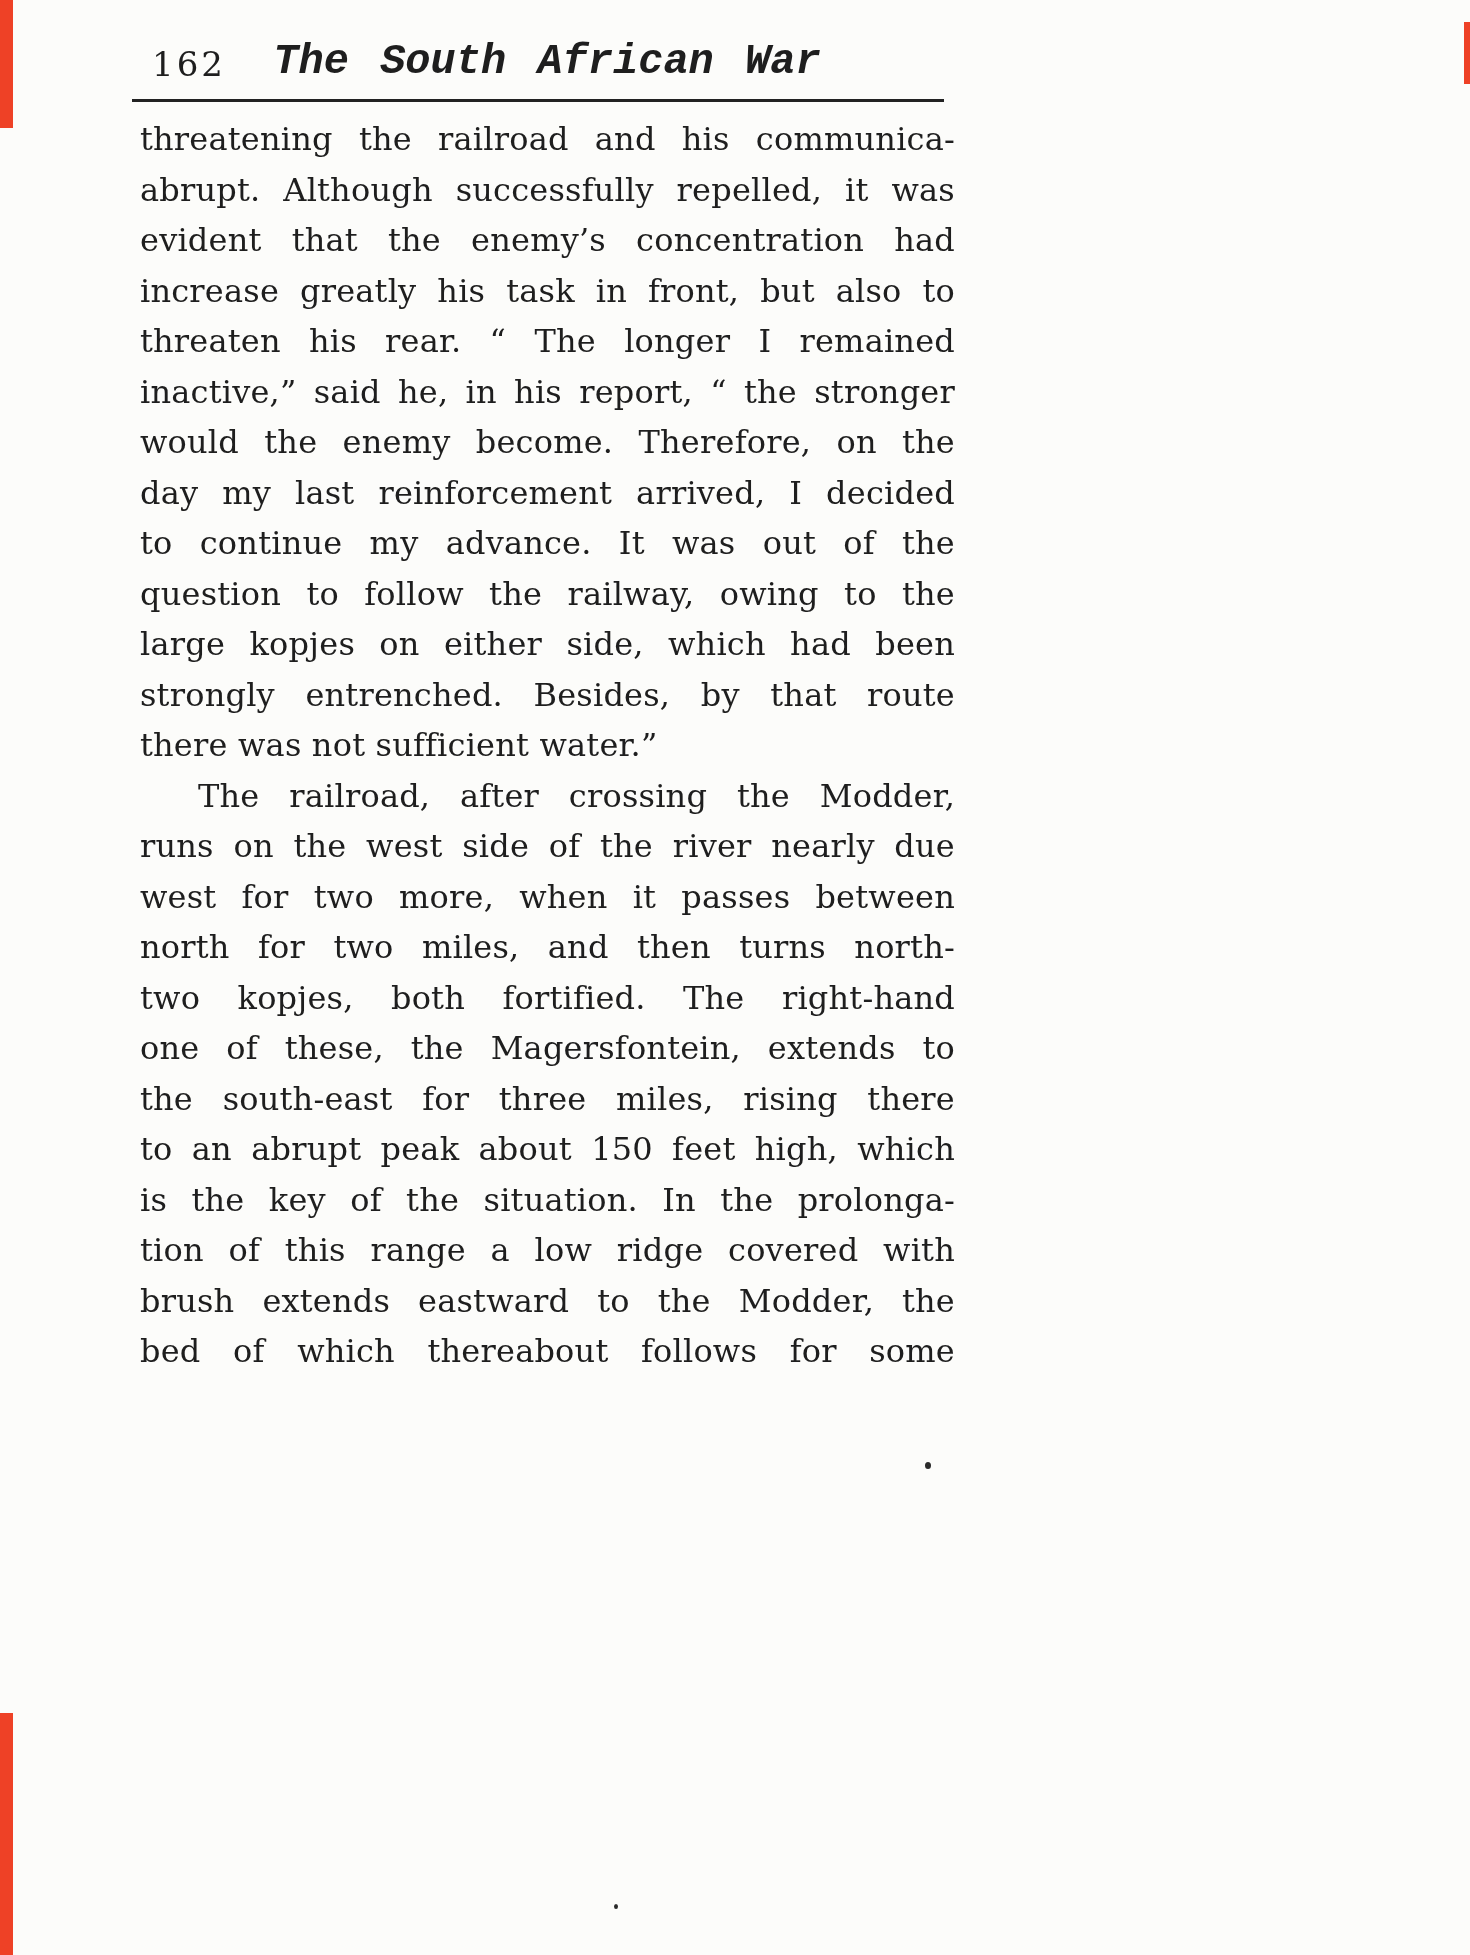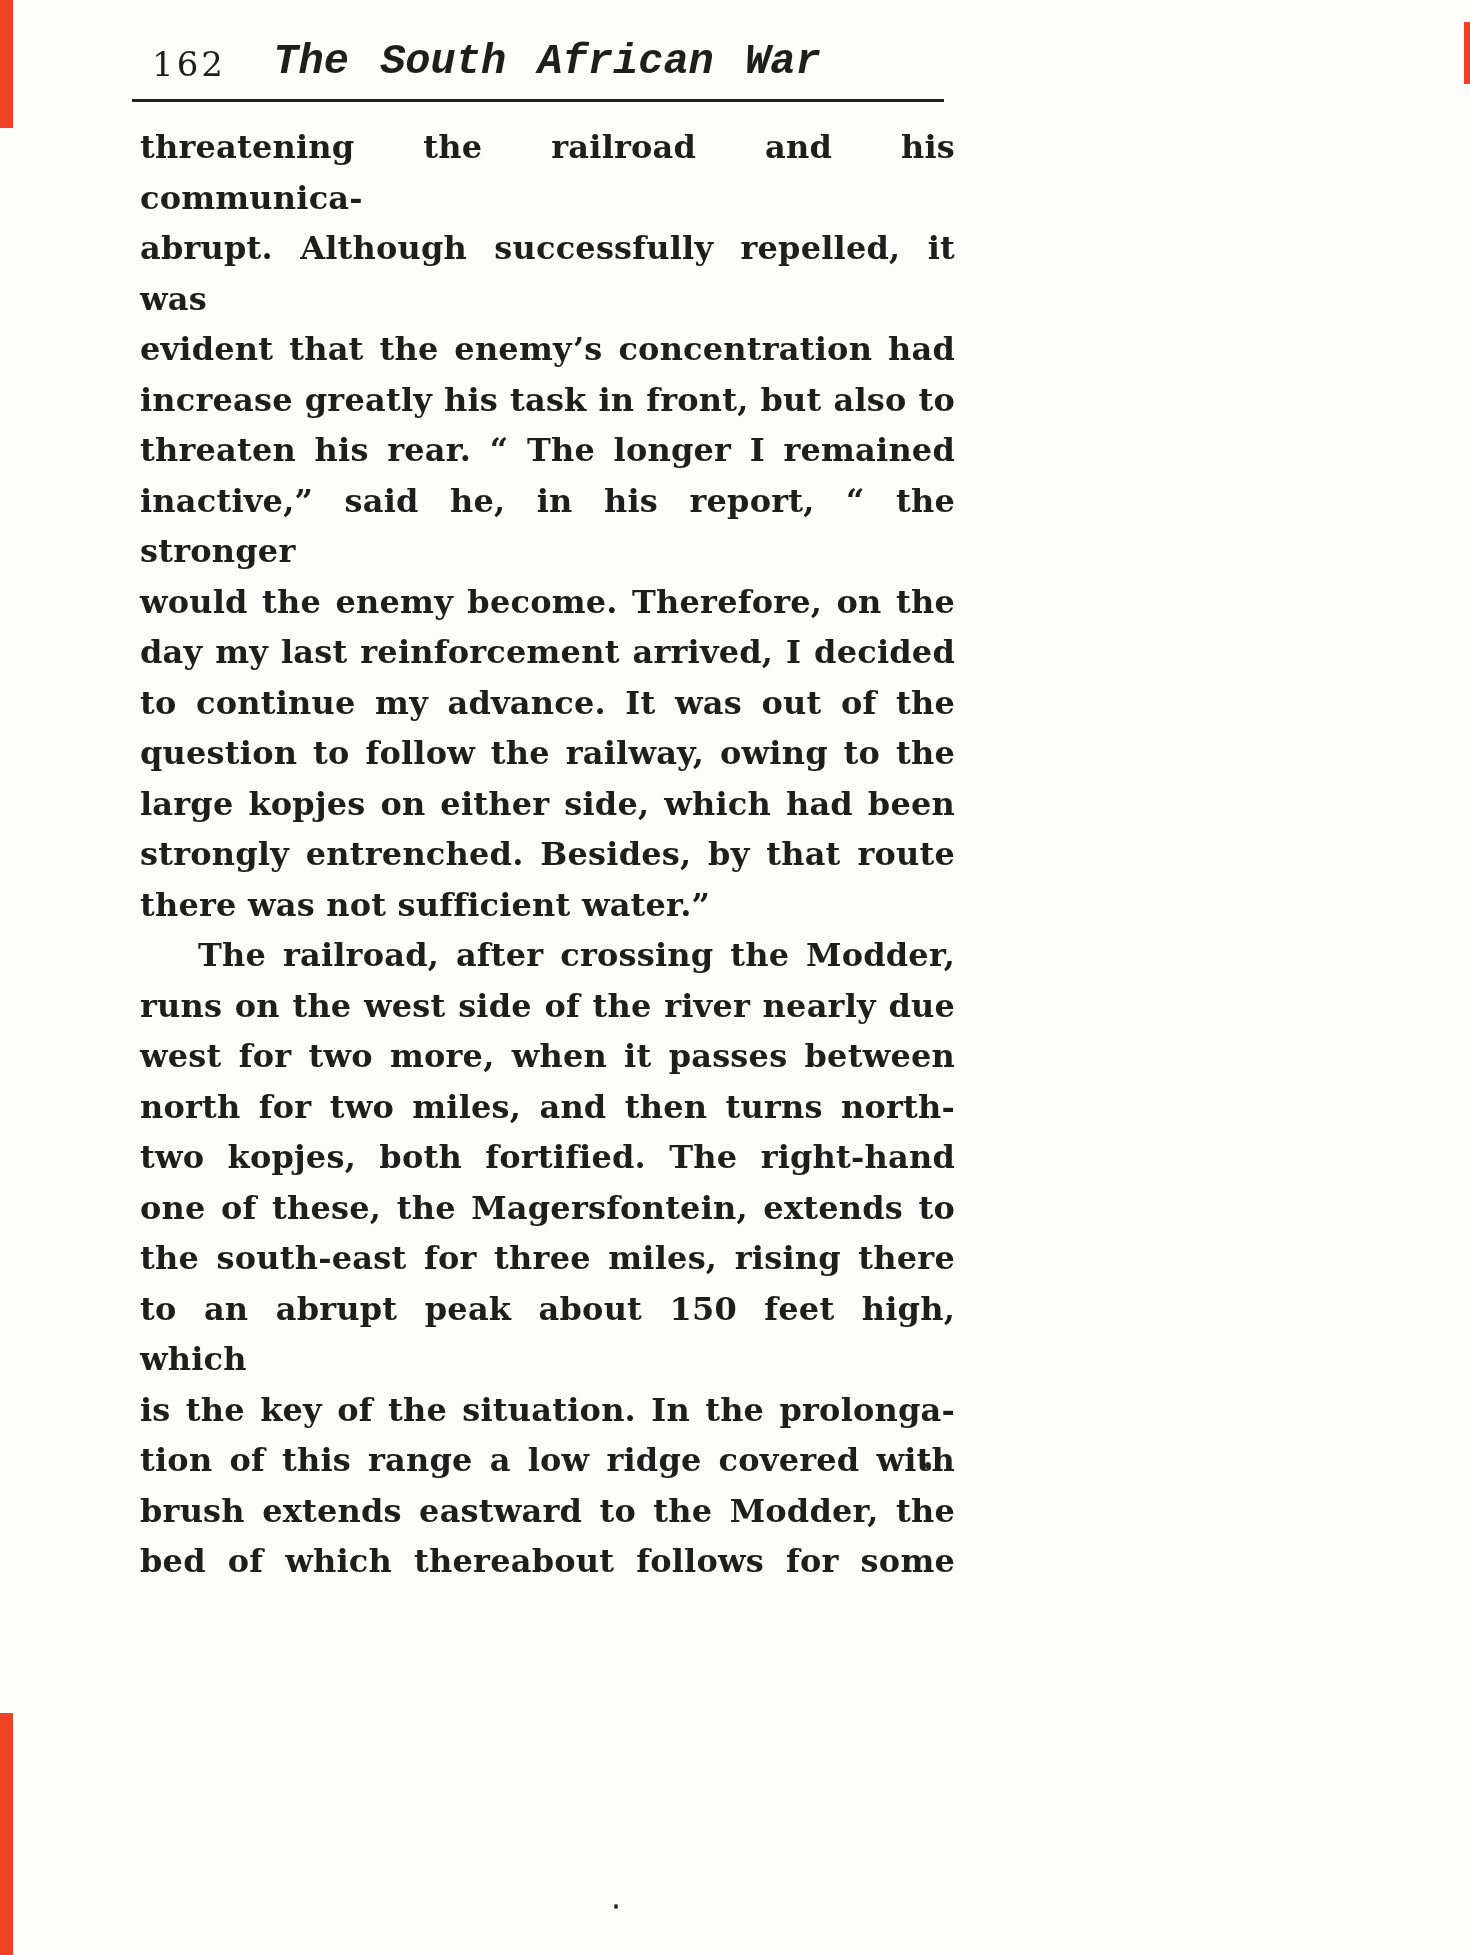--- a/index.html
+++ b/index.html
@@ -62,26 +62,25 @@
     top: 99px;
     width: 812px;
     height: 3px;
     background: #222;
   }
 
   
   .text-block {
     position: absolute;
     left: 140px;
-    top: 122px;
+    top: 114px;
     width: 815px;
     font-size: 32px;
     line-height: 50.5px;
     letter-spacing: 0.2px;
-    font-weight: bold;
   }
   .paragraph { margin: 0; }
   .line {
     text-align: justify;
     text-align-last: justify;
   }
   .line.no-stretch {
     text-align-last: left;
   }
   .line.indent {

